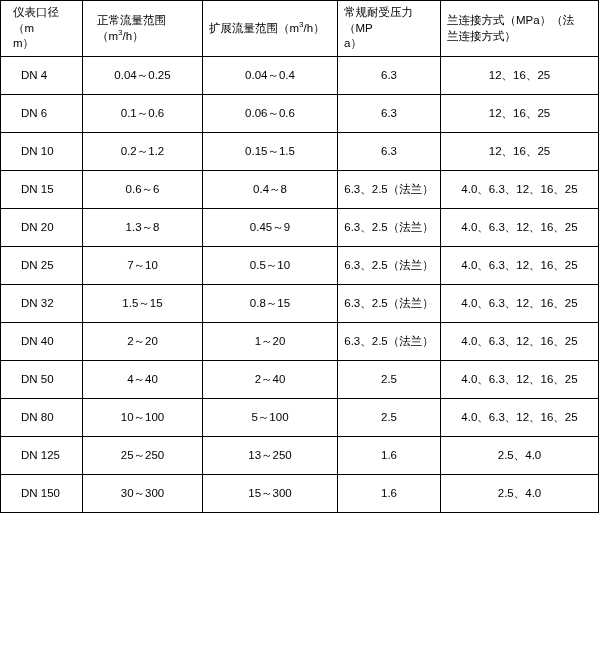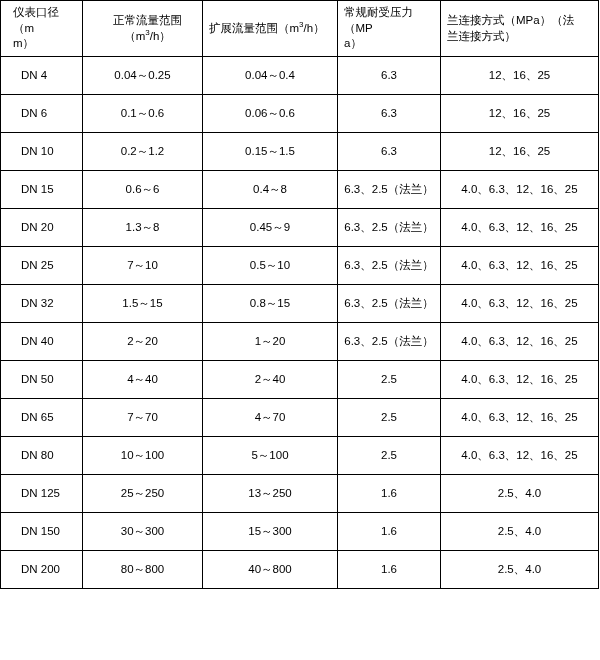--- a/index.html
+++ b/index.html
@@ -38,21 +38,21 @@
   }
   thead td {
     height: 56px;
     font-size: 11.5px;
   }
   thead td.h-first {
     text-align: left;
     padding-left: 12px;
   }
   thead td.h-second {
-    text-align: center;
+    text-align: left;
     padding-left: 14px;
   }
   thead td.h-third {
     text-align: left;
     padding-left: 6px;
   }
   thead td.h-fourth {
     text-align: left;
     padding-left: 6px;
   }
@@ -172,49 +172,35 @@
           <td>4.0、6.3、12、16、25</td>
         </tr>
         <tr>
           <td class="col-dn">DN 50</td>
           <td>4～40</td>
           <td>2～40</td>
           <td>2.5</td>
           <td>4.0、6.3、12、16、25</td>
         </tr>
         <tr>
-          <td class="col-dn">DN 65</td>
-          <td>7～70</td>
-          <td>4～70</td>
-          <td>2.5</td>
-          <td>4.0、6.3、12、16、25</td>
-        </tr>
-        <tr>
           <td class="col-dn">DN 80</td>
           <td>10～100</td>
           <td>5～100</td>
           <td>2.5</td>
           <td>4.0、6.3、12、16、25</td>
         </tr>
         <tr>
           <td class="col-dn">DN 125</td>
           <td>25～250</td>
           <td>13～250</td>
           <td>1.6</td>
           <td>2.5、4.0</td>
         </tr>
         <tr>
           <td class="col-dn">DN 150</td>
           <td>30～300</td>
           <td>15～300</td>
           <td>1.6</td>
           <td>2.5、4.0</td>
         </tr>
-        <tr>
-          <td class="col-dn">DN 200</td>
-          <td>80～800</td>
-          <td>40～800</td>
-          <td>1.6</td>
-          <td>2.5、4.0</td>
-        </tr>
       </tbody>
   </table>
 </div>
 
 </body></html>

